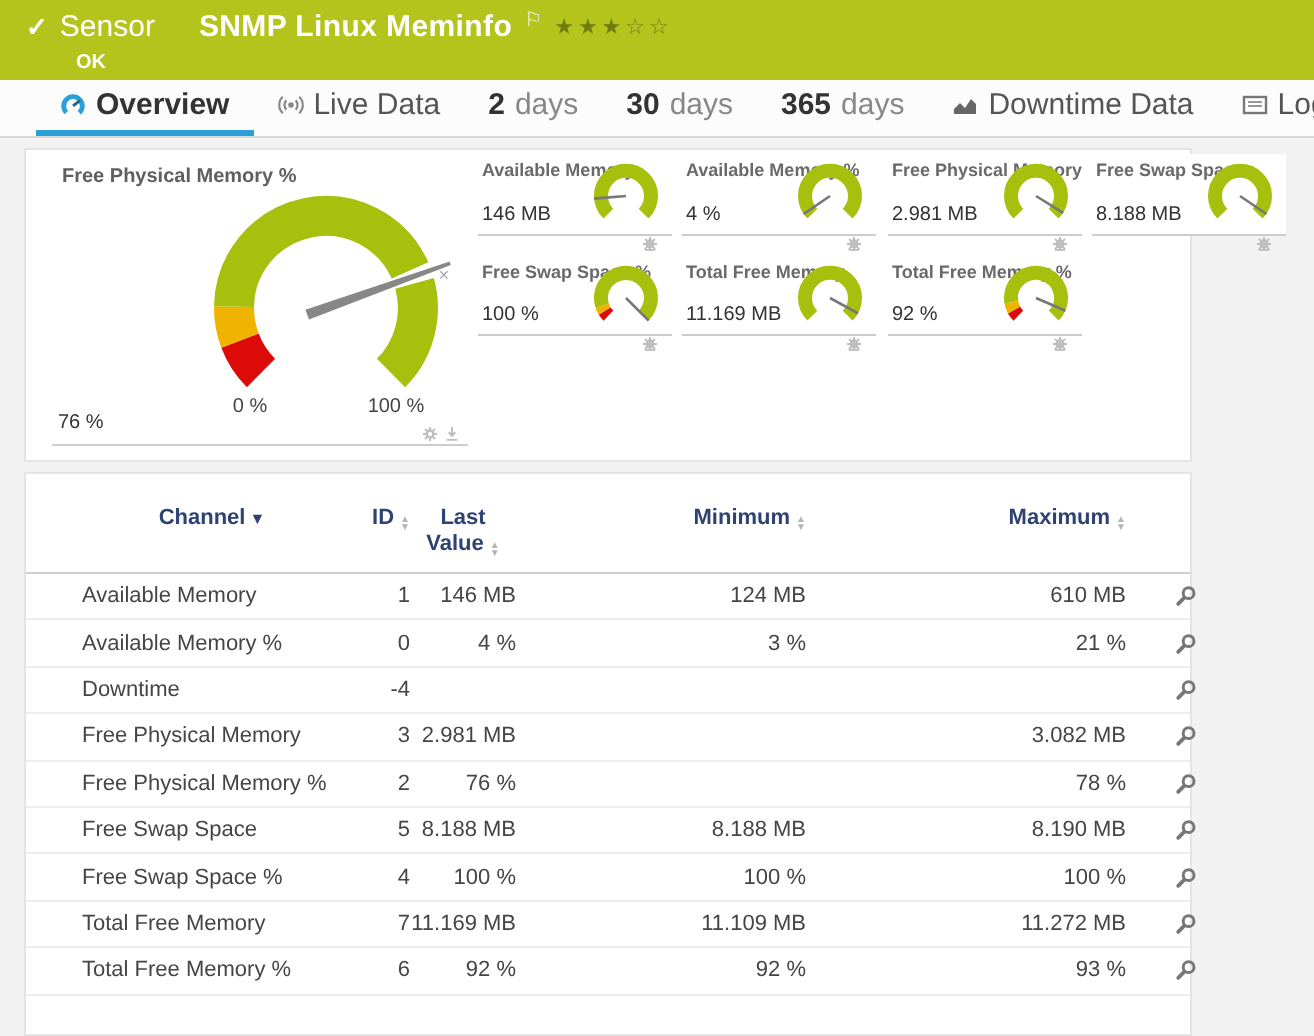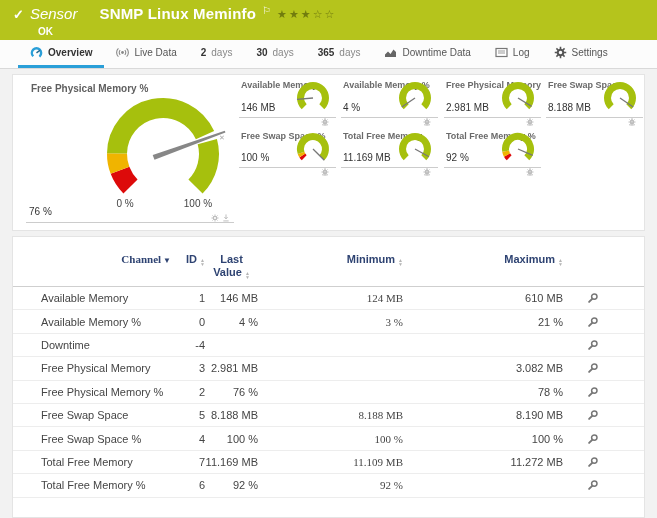--- a/index.html
+++ b/index.html
@@ -3,37 +3,37 @@
 <meta charset="utf-8">
 <style>
   html,body{margin:0;padding:0;width:657px;height:518px;overflow:hidden;
     font-family:"Liberation Sans", sans-serif;background:#f2f2f2;}
   .page{position:relative;width:657px;height:518px;}
 
   
   .hdr{height:40px;background:#b5c41c;color:#fff;box-sizing:border-box;padding:5px 0 0 13px;}
   .hdr-top{display:flex;align-items:baseline;gap:6px;font-size:15px;line-height:17px;}
   .check{font-weight:bold;font-size:13px;}
-  .kind{font-style:italic;}
+  .kind{}
   .title{font-weight:bold;letter-spacing:.2px;margin-left:16px;}
   .flag{font-size:10px;position:relative;top:-5px;opacity:.9;cursor:pointer;}
   .stars{font-size:11px;letter-spacing:2px;color:rgba(45,52,0,.5);position:relative;top:-1px;cursor:pointer;}
   .hdr-status{font-size:10px;font-weight:bold;margin:2px 0 0 25px;}
 
   
   .tabbar{height:28px;background:#fcfcfc;border-bottom:1px solid #d9d9d9;display:flex;padding-left:18px;}
-  .tab{display:flex;align-items:center;gap:5px;padding:0 12px;font-size:10px;color:#555;
+  .tab{display:flex;align-items:center;gap:5px;padding:0 12px;font-size:15px;color:#555;
     border-bottom:3px solid transparent;box-sizing:border-box;cursor:pointer;white-space:nowrap;}
   .tab.active{border-bottom-color:#2a9fd8;color:#333;font-weight:bold;}
   .tab .num{font-weight:bold;color:#333;}
   .tab .dlabel{color:#888;}
   .tab svg{flex:none;}
 
   
-  .panel{position:absolute;left:12px;width:633px;background:#fff;border:1px solid #e4e4e4;box-sizing:border-box;}
+  .panel{position:absolute;left:12px;width:584px;background:#fff;border:1px solid #e4e4e4;box-sizing:border-box;}
   .gauges{top:74px;height:157px;}
   .tablep{top:236px;height:282px;}
 
   
   .big-title{position:absolute;left:18px;top:8px;font-size:10px;font-weight:bold;color:#5f5f5f;}
   .big-svg{position:absolute;left:80px;top:14px;}
   .scale{position:absolute;top:123px;font-size:10px;color:#444;}
   .scale.min{left:96px;width:32px;text-align:center;}
   .scale.max{left:163px;width:44px;text-align:center;}
   .peak{position:absolute;left:206px;top:59px;font-size:7px;color:#a8a8a8;}
@@ -46,32 +46,32 @@
   .tile{position:absolute;width:97px;border-bottom:1px solid #ccc;box-sizing:border-box;background:#fff;}
   .tile .t-title{position:absolute;left:2px;top:3px;font-size:9px;font-weight:bold;color:#6a6a6a;white-space:nowrap;}
   .tile svg{position:absolute;right:5px;top:4px;}
   .tile .t-value{position:absolute;left:2px;bottom:4px;font-size:10px;color:#333;}
   .tile .tile-icons{position:absolute;right:2px;bottom:3px;}
 
   
   .thead,.trow{display:grid;grid-template-columns:28px 130px 34px 53px 145px 160px 60px;}
   .thead{padding:16px 0 7px 0;border-bottom:1px solid #cfcfcf;font-size:11px;font-weight:bold;color:#2e4372;align-items:start;}
   .th{cursor:pointer;}
-  .th-ch{grid-column:2;text-align:right;font-family:Liberation Serif, serif;}
+  .th-ch{grid-column:2;text-align:center;}
   .th-id{grid-column:3;text-align:right;}
   .th-lv{grid-column:4;text-align:center;line-height:13px;}
   .th-min{grid-column:5;text-align:right;}
   .th-max{grid-column:6;text-align:right;}
   .caret{font-size:8px;color:#2e4372;margin-left:2px;}
   .sort{display:inline-flex;flex-direction:column;font-size:5px;line-height:4px;color:#b5b5b5;margin-left:3px;vertical-align:1px;font-style:normal;}
   .trow{height:22.4px;align-items:center;border-bottom:1px solid #ededed;font-size:11px;color:#454545;}
   .td-ch{grid-column:2;}
   .td-id{grid-column:3;text-align:right;}
   .td-lv{grid-column:4;text-align:right;}
-  .td-min{grid-column:5;text-align:right;font-family:Liberation Serif, serif;}
+  .td-min{grid-column:5;text-align:right;}
   .td-max{grid-column:6;text-align:right;}
   .td-set{grid-column:7;text-align:center;cursor:pointer;line-height:0;}
 </style>
 </head>
 <body>
 
 <div class="page">
 
   <header class="hdr">
     <div class="hdr-top">
@@ -439,20 +439,21 @@
           <div class="td-set"><svg width="12" height="12" viewBox="0 0 12 12">
               <circle cx="7.3" cy="4.6" r="2.7" fill="none" stroke="#777" stroke-width="1.5"></circle>
               <path d="M5.2 6.8L2.1 9.9" stroke="#777" stroke-width="1.9" stroke-linecap="round"></path>
             </svg></div>
         </div>
         <div class="trow">
           <div class="td-ch">Total Free Memory %</div>
           <div class="td-id">6</div>
           <div class="td-lv">92 %</div>
           <div class="td-min">92 %</div>
+          <div class="td-max">93 %</div>
           <div class="td-set"><svg width="12" height="12" viewBox="0 0 12 12">
               <circle cx="7.3" cy="4.6" r="2.7" fill="none" stroke="#777" stroke-width="1.5"></circle>
               <path d="M5.2 6.8L2.1 9.9" stroke="#777" stroke-width="1.9" stroke-linecap="round"></path>
             </svg></div>
         </div>
       </div>
   </section>
 
 </div>
 

